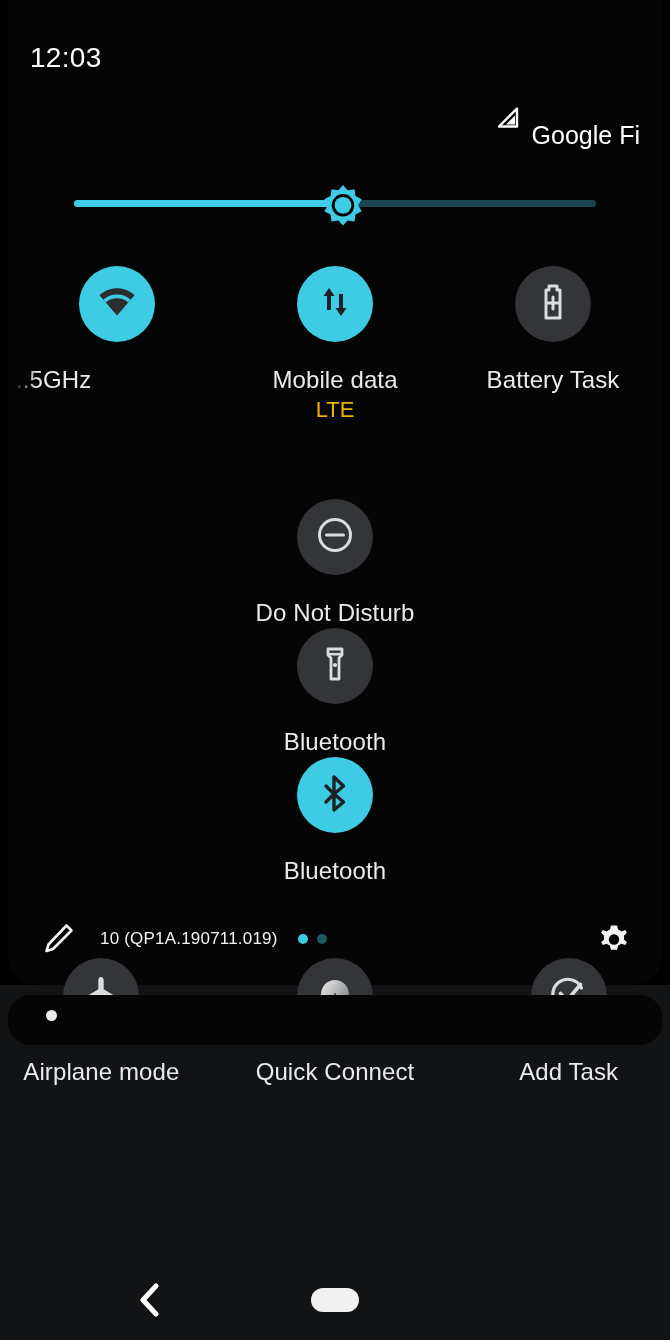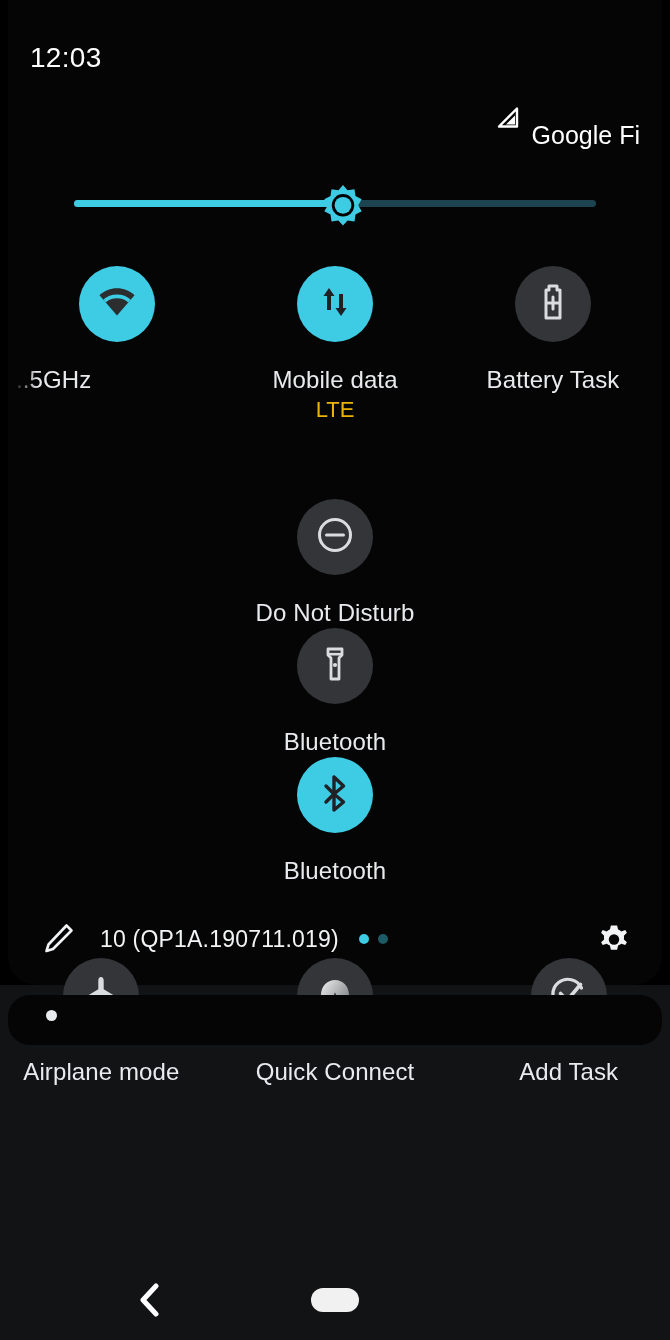--- a/index.html
+++ b/index.html
@@ -129,21 +129,21 @@
   #qs-footer {
     position: absolute; left: 0; bottom: 0;
     width: 654px; height: 92px;
     display: flex; align-items: center;
   }
   #edit-icon-btn {
     margin-left: 30px; width: 40px; height: 40px;
     display: flex; align-items: center; justify-content: center;
   }
   #build-text {
-    margin-left: 22px; font-size: 23px; color: #f1f3f4;
+    margin-left: 22px; font-size: 17px; color: #f1f3f4;
     letter-spacing: .2px;
   }
   #page-dots {
     margin-left: 20px; display: flex; align-items: center; gap: 9px;
   }
   .dot { width: 10px; height: 10px; border-radius: 50%; background: #1c5a66; }
   .dot.active { background: #3ecbe4; }
   #settings-gear-btn {
     margin-left: auto; margin-right: 26px;
     width: 44px; height: 44px;

